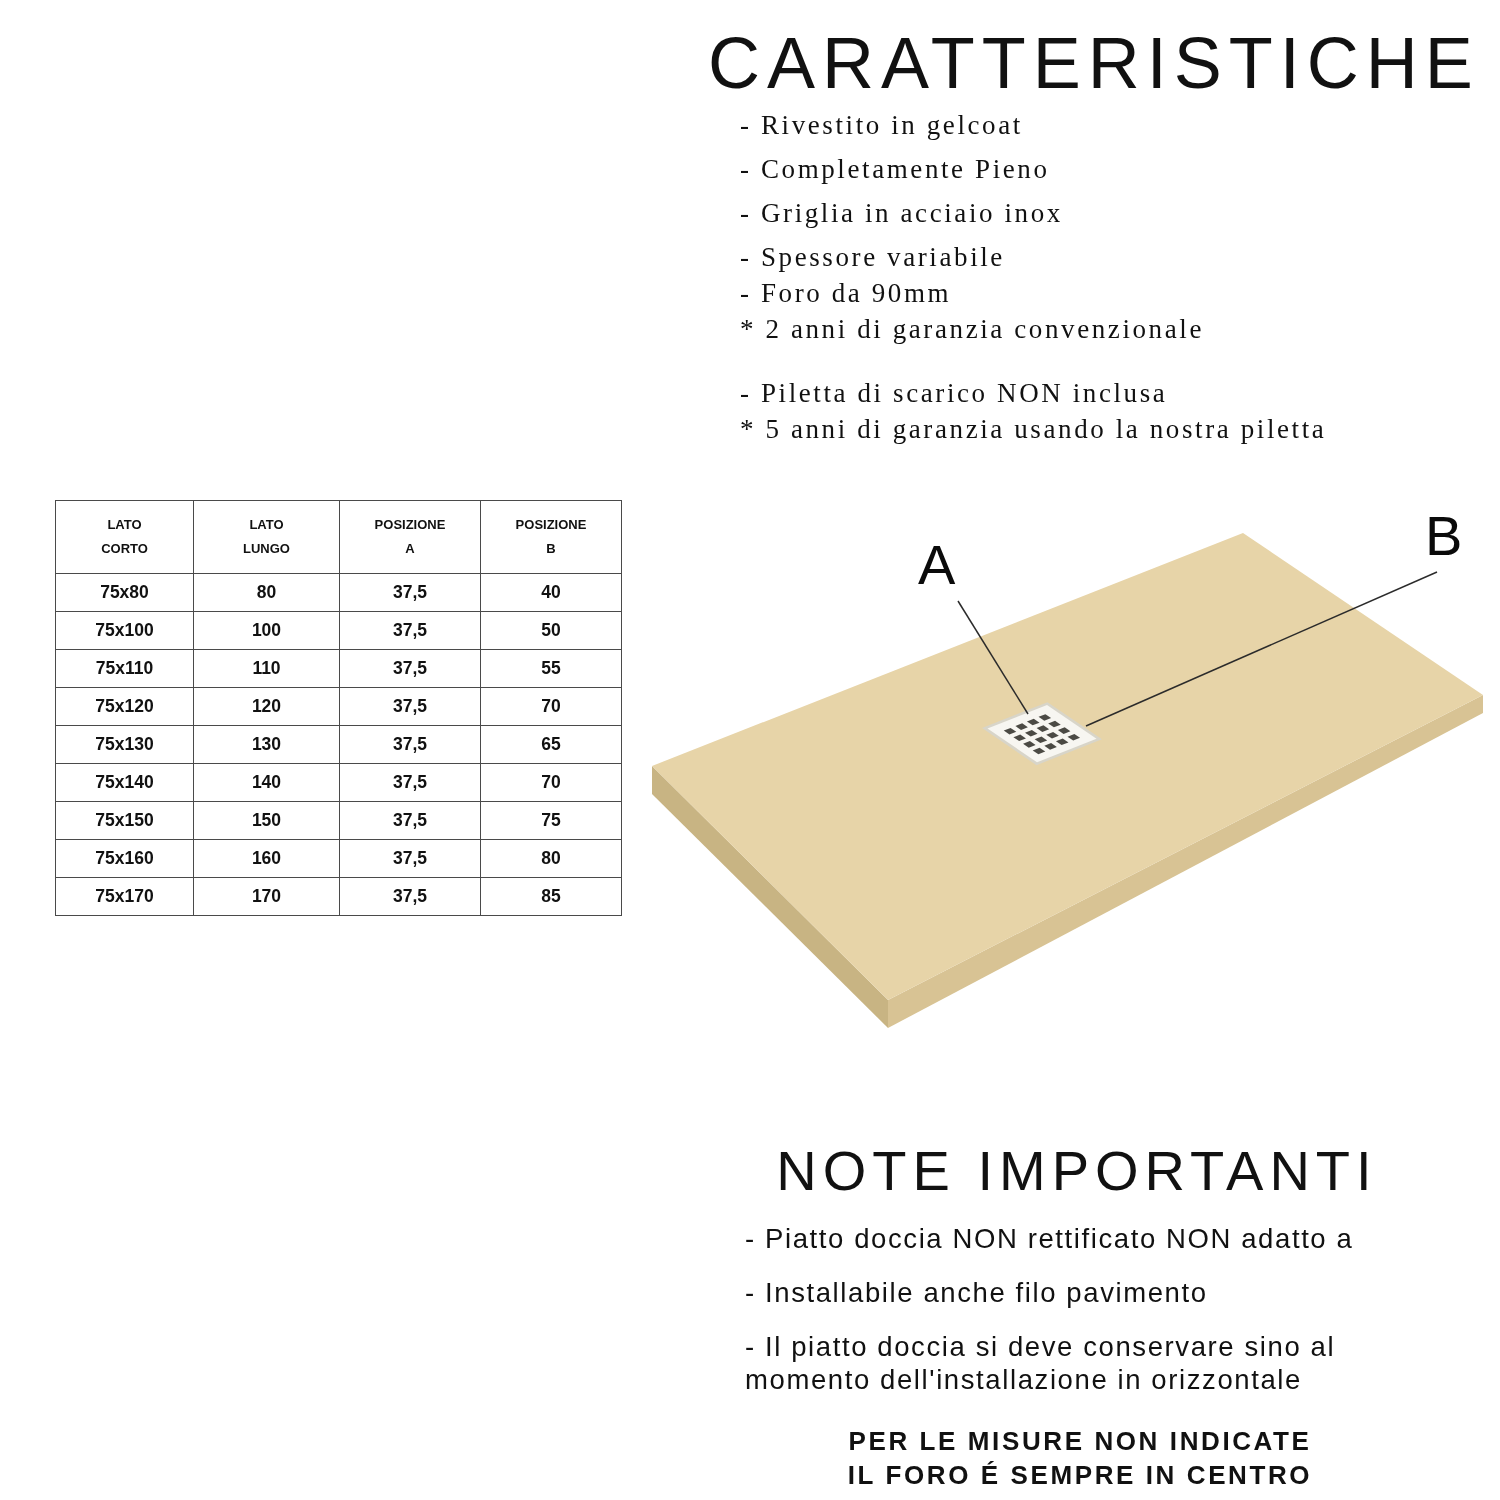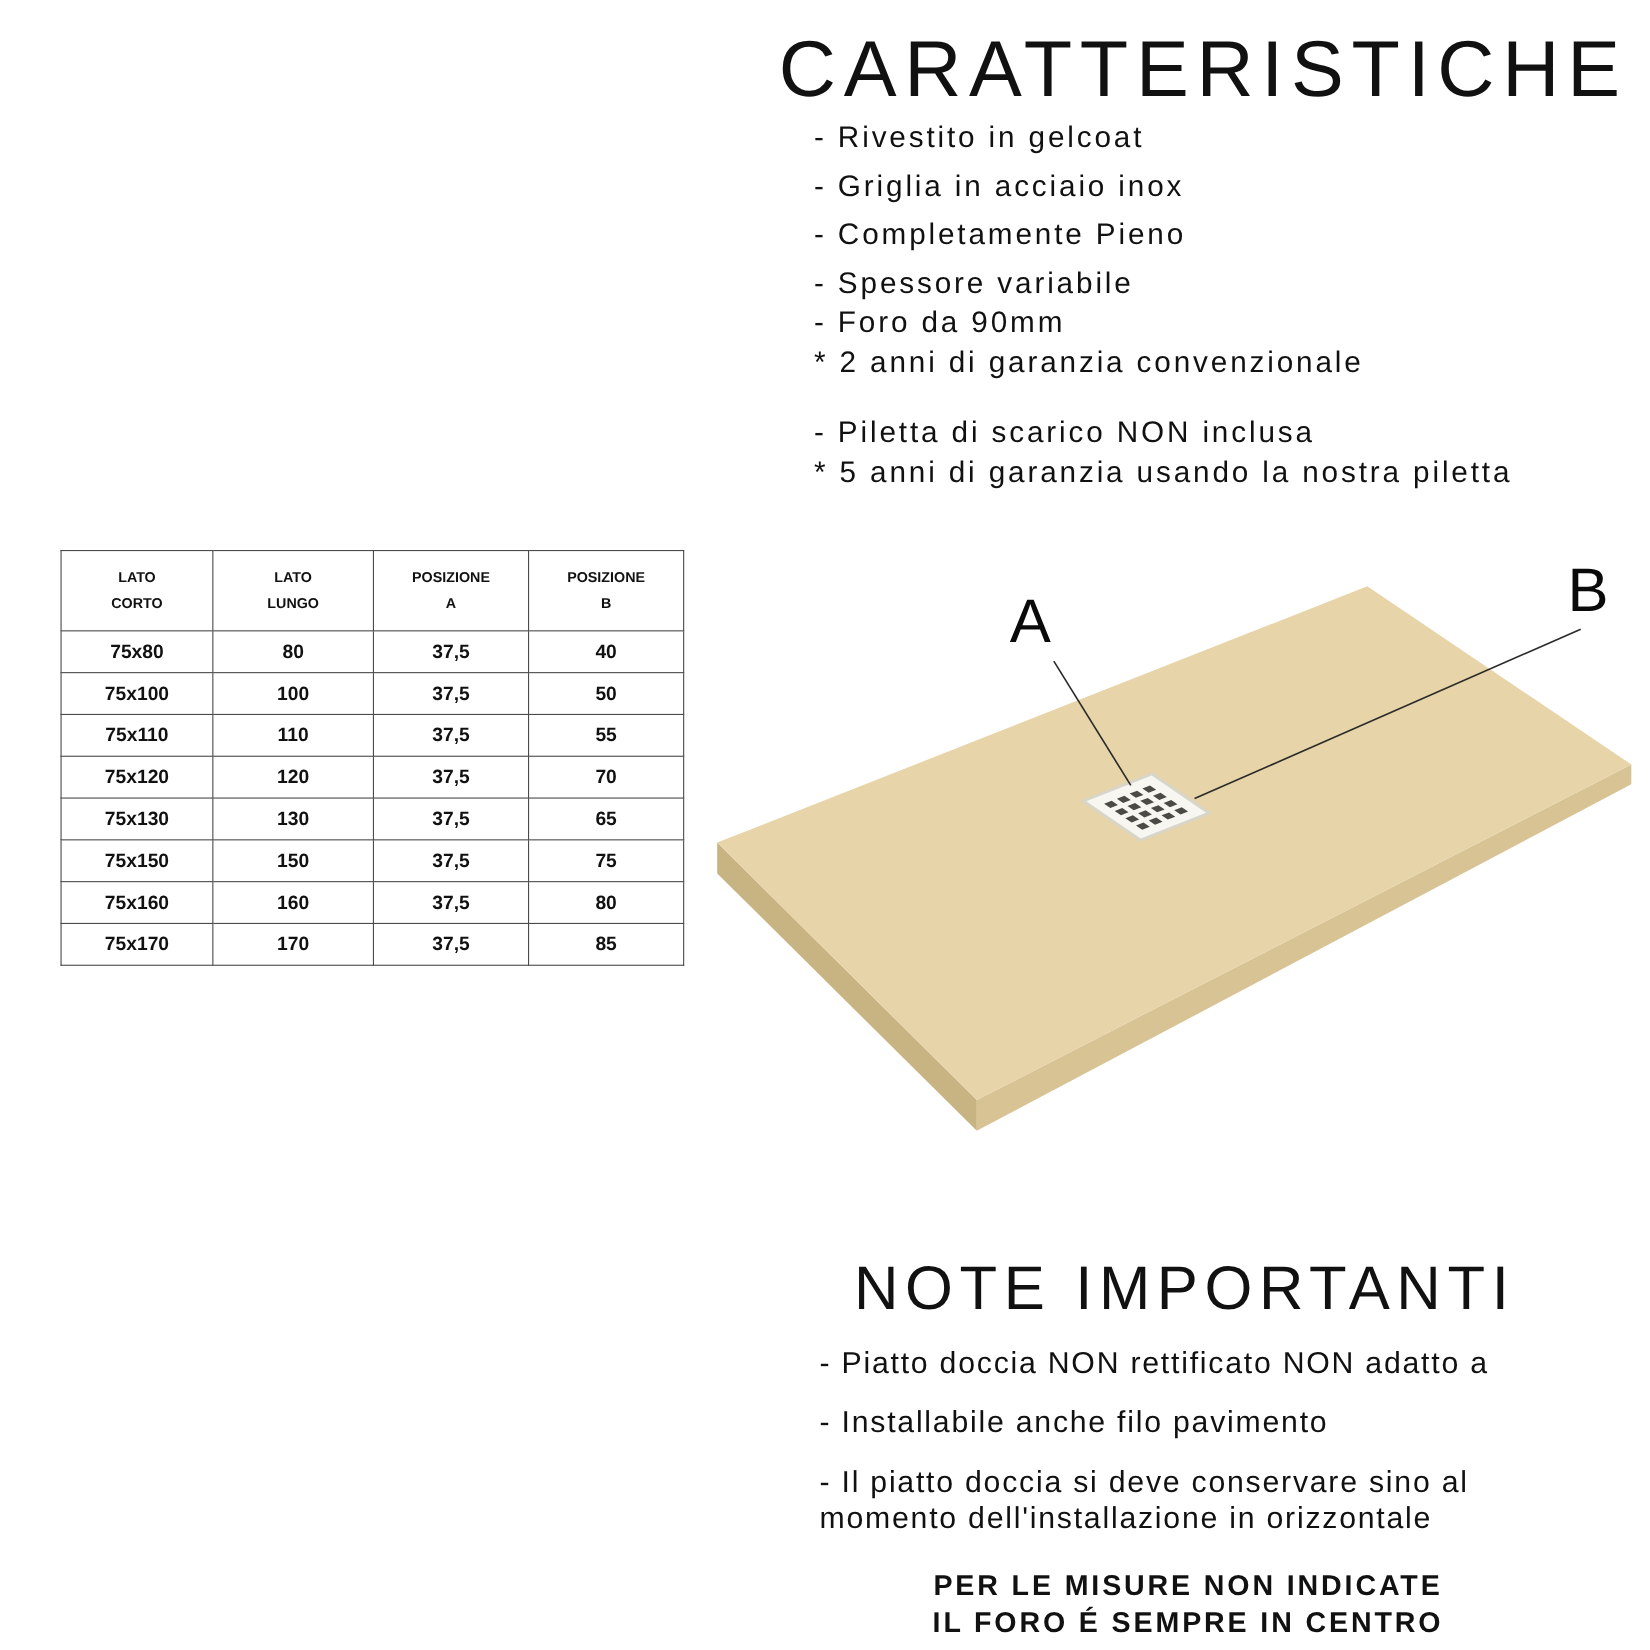--- a/index.html
+++ b/index.html
@@ -21,20 +21,21 @@
     letter-spacing:7px;
     white-space:nowrap;
     color:#111;
   }
   .feature-list {
     left:740px; top:108px; width:740px;
     font-size:27px;
     letter-spacing:2.6px;
     line-height:34px;
     color:#111;
+    font-family:Liberation Serif, serif;
   }
   .feat { margin-bottom:10px; white-space:nowrap; }
   .feat.tight { margin-bottom:2px; }
   .feat.gap { margin-top:30px; }
 
   
   .size-table {
     left:55px; top:500px;
     border-collapse:collapse;
     table-layout:fixed;
@@ -91,22 +92,22 @@
   }
   .note-footer div { white-space:nowrap; }
 </style>
 </head>
 <body>
 
 <div class="abs car-title">CARATTERISTICHE</div>
 
 <div class="abs feature-list">
   <div class="feat">- Rivestito in gelcoat</div>
+  <div class="feat">- Completamente Pieno</div>
   <div class="feat">- Griglia in acciaio inox</div>
-  <div class="feat">- Completamente Pieno</div>
   <div class="feat tight">- Spessore variabile</div>
   <div class="feat tight">- Foro da 90mm</div>
   <div class="feat">* 2 anni di garanzia convenzionale</div>
   <div class="feat tight gap">- Piletta di scarico NON inclusa</div>
   <div class="feat">* 5 anni di garanzia usando la nostra piletta</div>
 </div>
 
 <table class="abs size-table">
   <thead>
     <tr>
@@ -151,20 +152,26 @@
         <td>75x120</td>
         <td>120</td>
         <td>37,5</td>
         <td>70</td>
       </tr>
       <tr>
         <td>75x130</td>
         <td>130</td>
         <td>37,5</td>
         <td>65</td>
+      </tr>
+      <tr>
+        <td>75x140</td>
+        <td>140</td>
+        <td>37,5</td>
+        <td>70</td>
       </tr>
       <tr>
         <td>75x150</td>
         <td>150</td>
         <td>37,5</td>
         <td>75</td>
       </tr>
       <tr>
         <td>75x160</td>
         <td>160</td>

